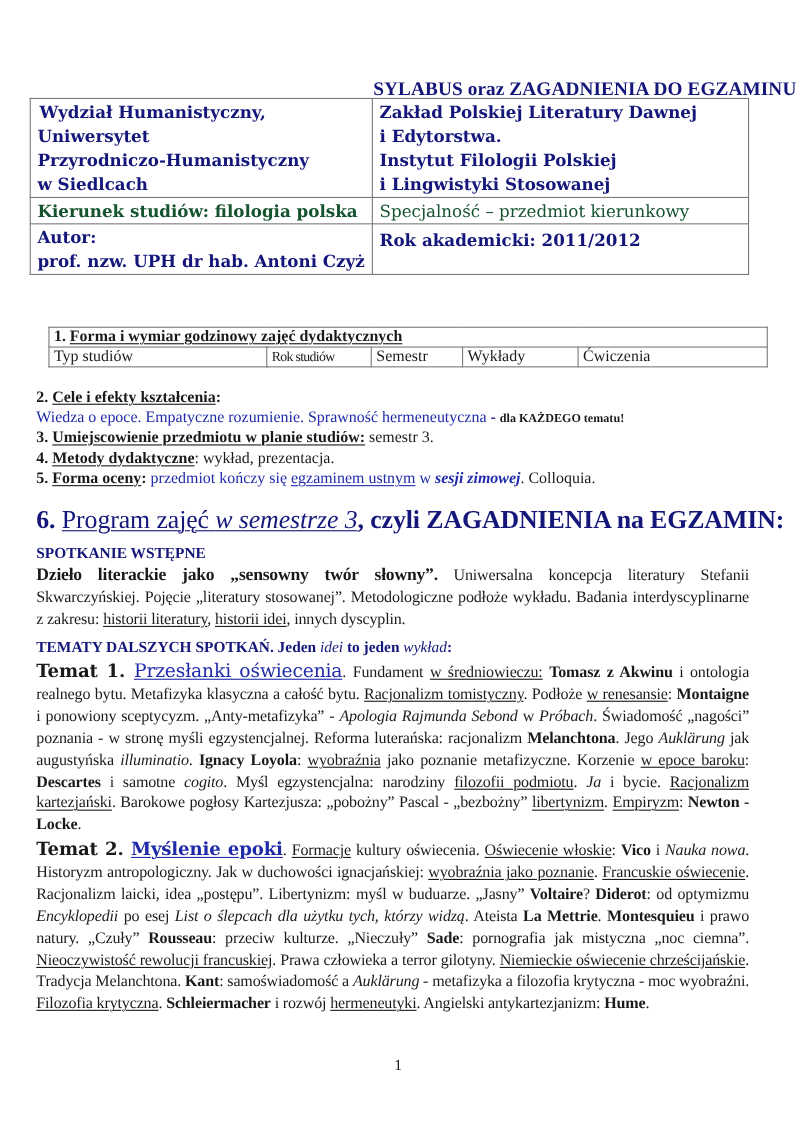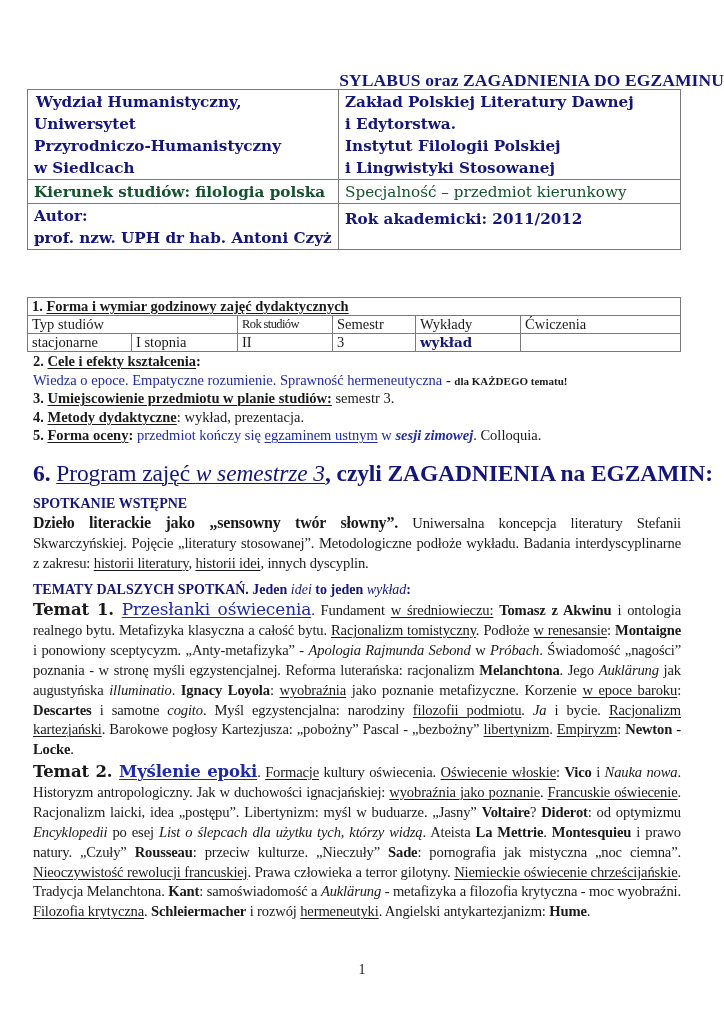--- a/index.html
+++ b/index.html
@@ -17,21 +17,21 @@
   
   #info { position: absolute; left: 27px; top: 89px; width: 654px; border-collapse: collapse;
           font-family: "DejaVu Serif", serif; padding-left: 36px; }
   #info td { border: 1px solid #7a7a7a; vertical-align: top; padding: 1px 6px 0 6px;
              font-size: 15.2px; line-height: 22px; }
   #info td.left { width: 298px; }
   #info .hd { font-weight: bold; color: #14167a; }
   #info .plain { color: #14532d; }
 
   
-  #hours { position: absolute; left: 27px; top: 297px; width: 654px; border-collapse: collapse;
+  #hours { position: absolute; left: 44px; top: 297px; width: 654px; border-collapse: collapse;
            font-family: "Liberation Serif", serif; font-size: 14.5px; }
   #hours td { border: 1px solid #7a7a7a; padding: 0 4px; height: 17px; line-height: 17px;
               vertical-align: middle; white-space: nowrap; }
   #hours .small { font-size: 12.5px; letter-spacing: -0.6px; }
 
   .line { position: absolute; left: 33px; font-size: 14.5px; line-height: 18px; white-space: nowrap; }
   .tiny { font-size: 11px; }
 
   #sec6 { position: absolute; left: 33px; top: 460px; font-size: 23.5px; font-weight: bold;
           color: #14167a; white-space: nowrap; letter-spacing: -0.1px; }
@@ -84,28 +84,20 @@
       <tr>
     <td colspan="7" style="font-weight:bold"><span>1. </span><span class="u">Forma i wymiar godzinowy zajęć dydaktycznych</span></td>
   </tr>
   <tr>
     <td colspan="2">Typ studiów</td>
     <td class="small" style="width:86px">Rok studiów</td>
     <td style="width:74px">Semestr</td>
     <td style="width:96px">Wykłady</td>
     <td>Ćwiczenia</td>
   </tr>
-  <tr>
-    <td style="width:95px">stacjonarne</td>
-    <td style="width:97px">I stopnia</td>
-    <td>II</td>
-    <td>3</td>
-    <td class="navy" style="font-weight:bold;font-family:'DejaVu Serif',serif;font-size:13.5px">wykład</td>
-    <td></td>
-  </tr>
 </tbody>
   </table>
 
 <div class="line" style="top:352px"><b>2. </b><b class="u">Cele i efekty kształcenia</b><b>:</b></div>
 <div class="line" style="top:371px"><span class="blue">Wiedza o epoce. Empatyczne rozumienie. Sprawność hermeneutyczna</span><b class="navy"> - </b><b class="tiny">dla KAŻDEGO tematu!</b></div>
 <div class="line" style="top:389px"><b>3. </b><b class="u">Umiejscowienie przedmiotu w planie studiów:</b><span> semestr 3.</span></div>
 <div class="line" style="top:408px"><b>4. </b><b class="u">Metody dydaktyczne</b><span>: wykład,  prezentacja.</span></div>
 <div class="line" style="top:426px"><b>5. </b><b class="u">Forma oceny</b><b>:</b><span class="blue"> przedmiot kończy się </span><span class="blue u">egzaminem ustnym</span><span class="blue"> w </span><b class="blue i">sesji zimowej</b><span>. Colloquia.</span></div>
 
 <div id="sec6"><span>6. </span><span class="u" style="font-weight:normal">Program zajęć </span><span class="u i" style="font-weight:normal">w semestrze 3</span><span>, czyli ZAGADNIENIA na EGZAMIN:</span></div>

